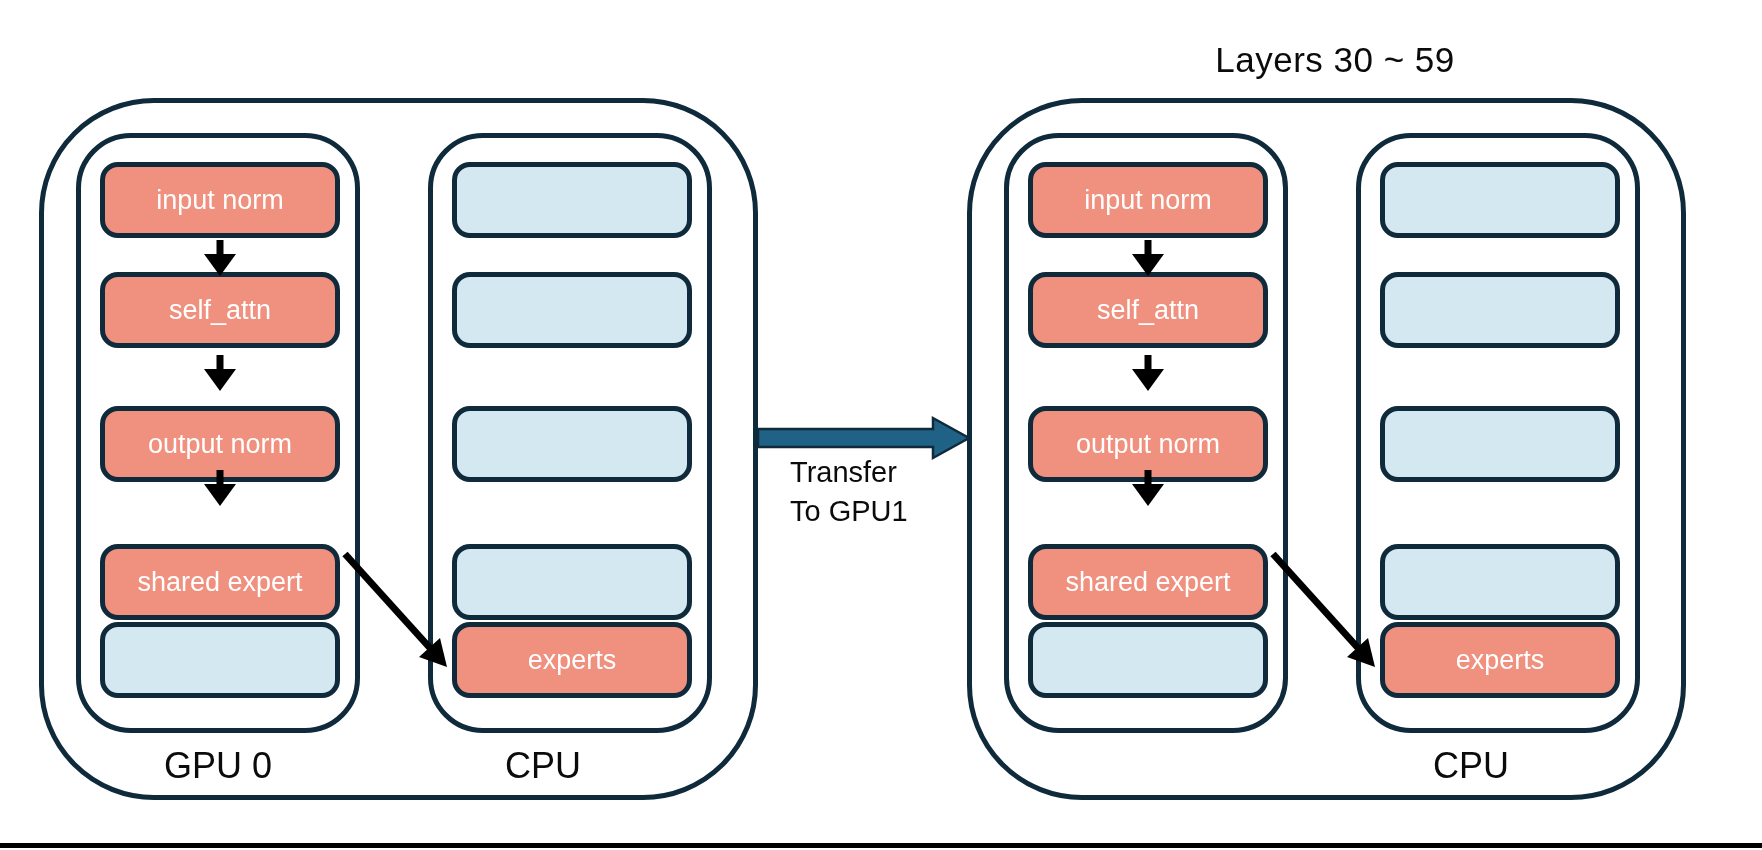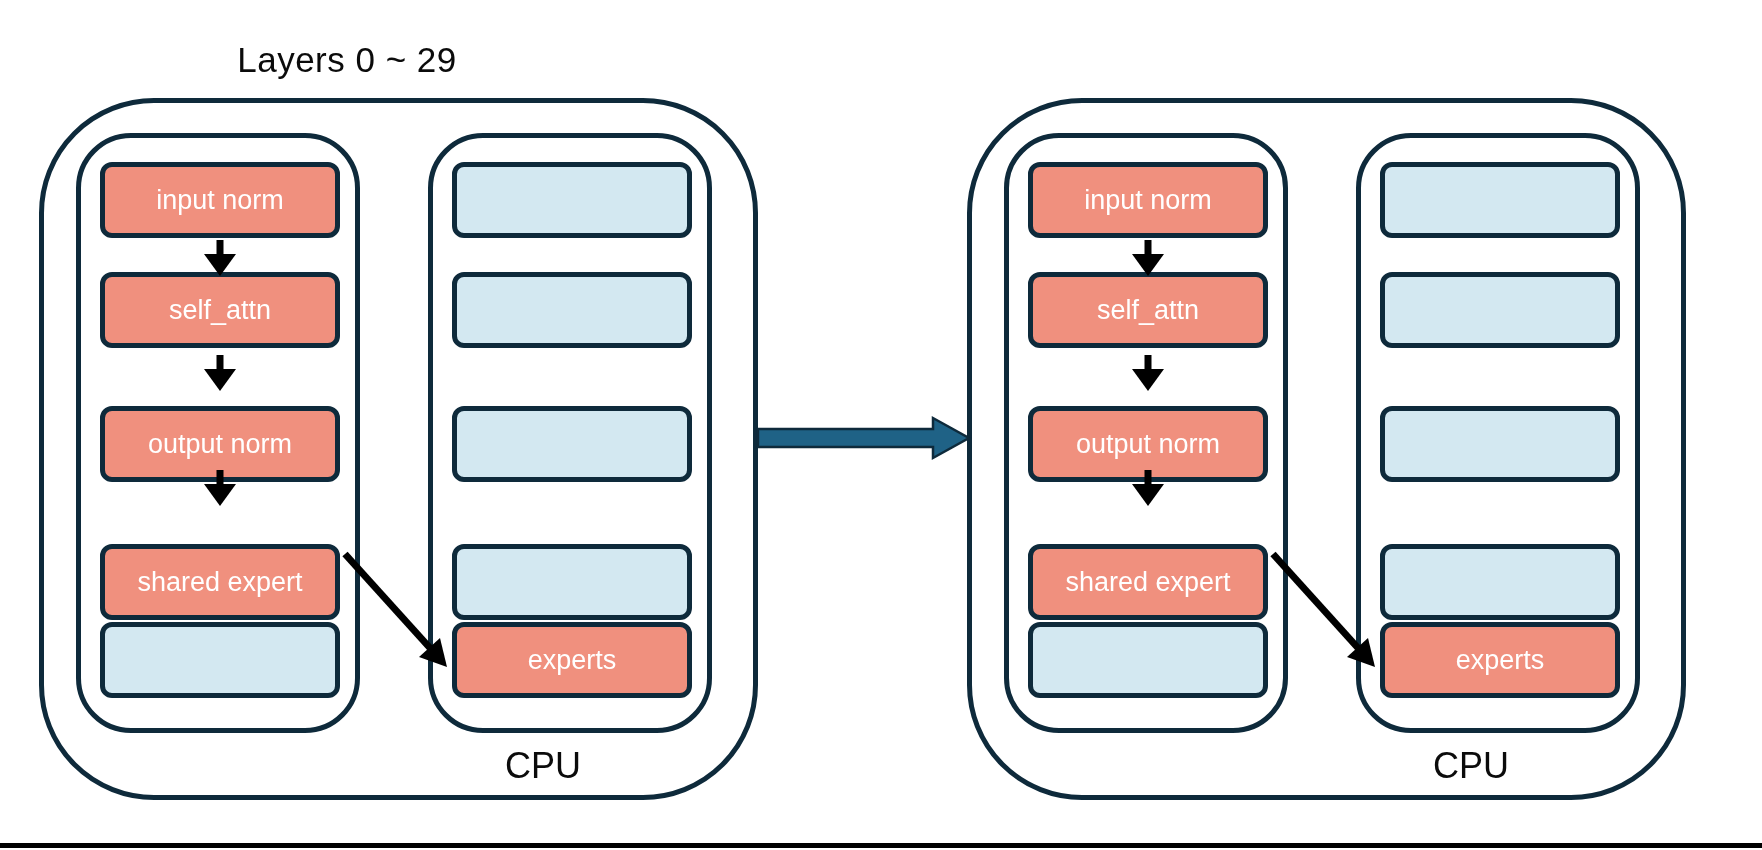--- a/index.html
+++ b/index.html
@@ -26,21 +26,21 @@
   }
   .device-col{
     position:absolute;top:133px;width:284px;height:600px;
     border:5px solid var(--outline);border-radius:55px;box-sizing:border-box;
     background:#fff;
   }
   .col-gpu{left:37px;}
   .col-cpu{left:389px;}
   .slot{
     position:absolute;width:240px;height:76px;border:5px solid var(--outline);
-    border-radius:12px;box-sizing:border-box;display:flex;align-items:center;
+    border-radius:18px;box-sizing:border-box;display:flex;align-items:center;
     justify-content:center;font-size:27px;color:#ffffff;white-space:nowrap;
   }
   .slot-gpu{left:61px;}
   .slot-cpu{left:413px;}
   .pink{background:var(--module-fill);}
   .blue{background:var(--empty-fill);}
   .y1{top:162px;} .y2{top:272px;} .y3{top:406px;} .y4{top:508px;margin-top:36px;} .y5{top:622px;}
   .device-label{
     position:absolute;top:745px;width:200px;text-align:center;
     font-size:36px;color:#0b0b0b;white-space:nowrap;
@@ -58,60 +58,65 @@
   #bottom-line{
     position:absolute;left:0;top:843px;width:1762px;height:5px;background:#000000;
   }
 </style>
 </head>
 <body>
 
 <div id="canvas">
 
   <div class="group" style="left:39px">
-    <div class="group-title" style="left:108px">Layers 0 ~ 29</div>
+    <div class="outer-box"></div>
+
+    <div class="device-col col-gpu"></div>
+    <div class="slot slot-gpu y1 pink">input norm</div>
+    <div class="slot slot-gpu y2 pink">self_attn</div>
+    <div class="slot slot-gpu y3 pink">output norm</div>
+    <div class="slot slot-gpu y4 pink">shared expert</div>
+    <div class="slot slot-gpu y5 blue"></div>
+
+    <div class="device-col col-cpu"></div>
+    <div class="slot slot-cpu y1 blue"></div>
+    <div class="slot slot-cpu y2 blue"></div>
+    <div class="slot slot-cpu y3 blue"></div>
+    <div class="slot slot-cpu y4 blue"></div>
+    <div class="slot slot-cpu y5 pink">experts</div>
+
+    <div class="device-label gpu-label">GPU 0</div>
+    <div class="device-label cpu-label">CPU</div>
+  </div>
+
+  <div class="group" style="left:967px">
+    <div class="group-title" style="left:168px">Layers 30 ~ 59</div>
     <div class="outer-box"></div>
 
     <div class="device-col col-gpu"></div>
     <div class="slot slot-gpu y1 pink">input norm</div>
     <div class="slot slot-gpu y2 pink">self_attn</div>
     <div class="slot slot-gpu y3 pink">output norm</div>
     <div class="slot slot-gpu y4 pink">shared expert</div>
     <div class="slot slot-gpu y5 blue"></div>
 
     <div class="device-col col-cpu"></div>
     <div class="slot slot-cpu y1 blue"></div>
     <div class="slot slot-cpu y2 blue"></div>
     <div class="slot slot-cpu y3 blue"></div>
     <div class="slot slot-cpu y4 blue"></div>
     <div class="slot slot-cpu y5 pink">experts</div>
 
     <div class="device-label cpu-label">CPU</div>
   </div>
 
-  <div class="group" style="left:967px">
-    <div class="outer-box"></div>
-
-    <div class="device-col col-gpu"></div>
-    <div class="slot slot-gpu y1 pink">input norm</div>
-    <div class="slot slot-gpu y2 pink">self_attn</div>
-    <div class="slot slot-gpu y3 pink">output norm</div>
-    <div class="slot slot-gpu y4 pink">shared expert</div>
-    <div class="slot slot-gpu y5 blue"></div>
-
-    <div class="device-col col-cpu"></div>
-    <div class="slot slot-cpu y1 blue"></div>
-    <div class="slot slot-cpu y2 blue"></div>
-    <div class="slot slot-cpu y3 blue"></div>
-    <div class="slot slot-cpu y4 blue"></div>
-    <div class="slot slot-cpu y5 pink">experts</div>
-
-    <div class="device-label cpu-label">CPU</div>
+  <div id="transfer-label">
+    <div>Transfer</div>
+    <div>To GPU1</div>
   </div>
-
 
   <svg id="arrow-layer" width="1762" height="850" viewBox="0 0 1762 850">
 
     <g>
       <line class="flow-line" x1="220" y1="240" x2="220" y2="256"></line>
       <polygon class="flow-head" points="204,254 236,254 220,276"></polygon>
       <line class="flow-line" x1="220" y1="355" x2="220" y2="371"></line>
       <polygon class="flow-head" points="204,369 236,369 220,391"></polygon>
       <line class="flow-line" x1="220" y1="470" x2="220" y2="486"></line>
       <polygon class="flow-head" points="204,484 236,484 220,506"></polygon>

